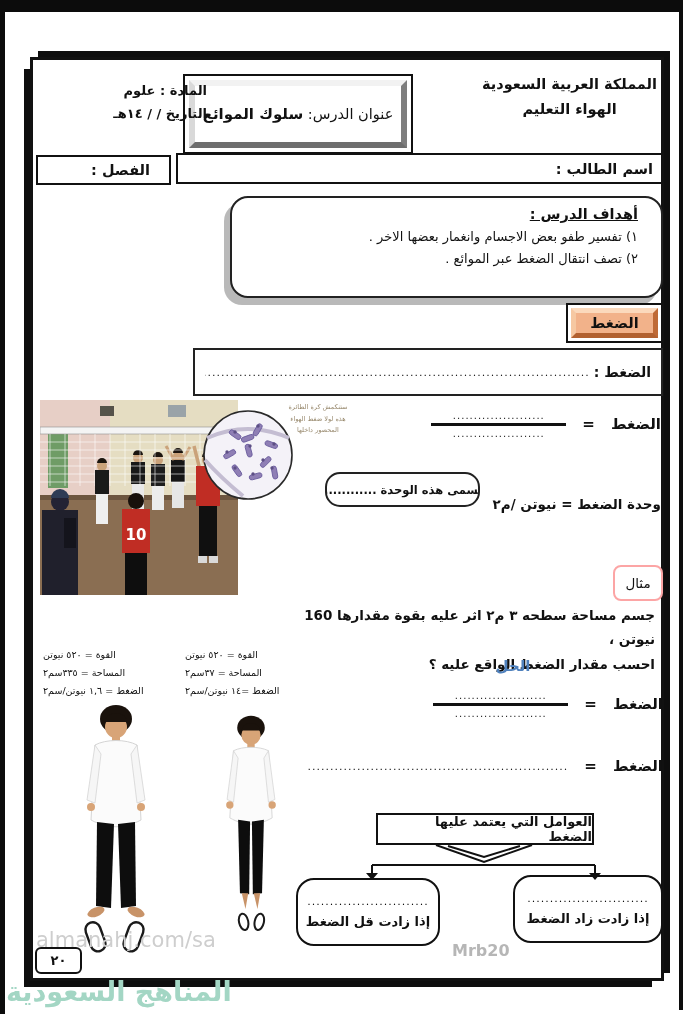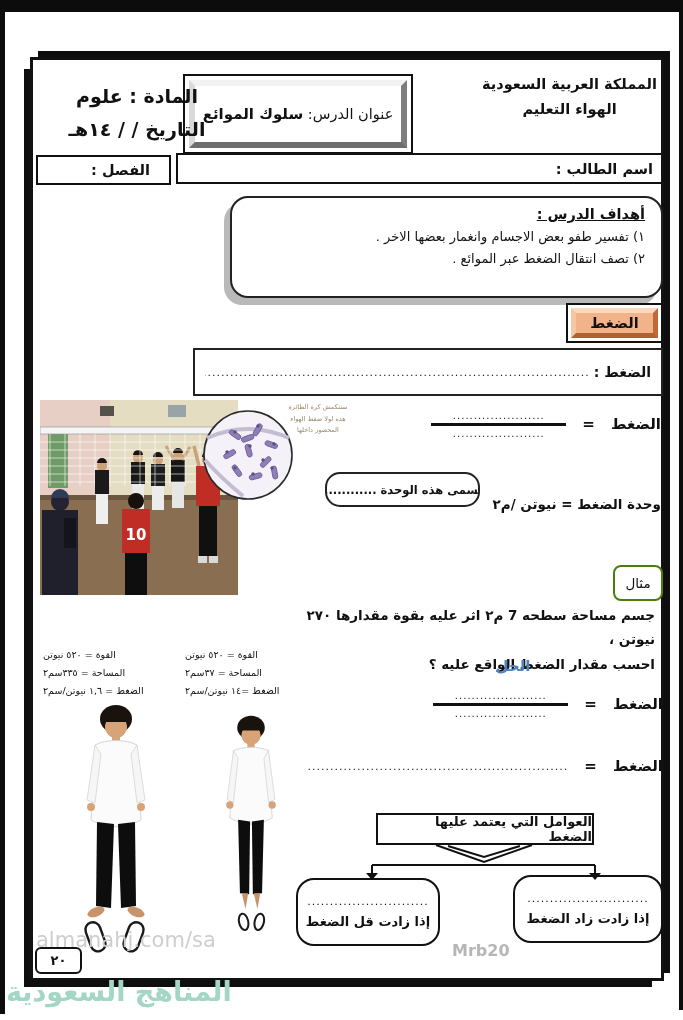--- a/index.html
+++ b/index.html
@@ -16,25 +16,25 @@
   .sheet{
     left:30px;top:57px;width:628px;height:918px;background:#fff;
     border:3px solid #111;
     box-shadow:7px -7px 0 -1px #0e0e0e, -9px 9px 0 -3px #0e0e0e;
   }
   
   .hdr-right{right:4px;top:12px;width:175px;text-align:center;font-size:14.5px;font-weight:600;line-height:1.75;}
   .title-box{left:150px;top:14px;width:230px;height:80px;border:2px solid #111;background:#fff;padding:4px;box-sizing:border-box;}
   .title-bevel{width:100%;height:100%;box-sizing:border-box;border:6px solid;border-color:#f2f2f2 #7e7e7e #6e6e6e #d9d9d9;background:#fff;display:flex;align-items:center;justify-content:center;text-align:center;font-size:14.5px;padding:2px;}
   .title-bevel b{font-size:15px;}
-  .hdr-left{left:34px;top:20px;width:140px;text-align:center;font-size:19px;font-weight:600;line-height:1.75;}
+  .hdr-left{left:34px;top:20px;width:140px;text-align:right;font-size:13px;font-weight:600;line-height:1.75;}
   .name-box{left:143px;top:93px;width:487px;height:31px;border:2px solid #111;box-sizing:border-box;display:flex;align-items:center;padding:0 8px;font-weight:bold;font-size:14.5px;}
   .class-box{left:3px;top:95px;width:135px;height:30px;border:2px solid #111;box-sizing:border-box;display:flex;align-items:center;padding:0 19px;font-weight:bold;font-size:14.5px;}
   
-  .objectives{left:197px;top:136px;width:433px;height:102px;border:2px solid #222;border-radius:18px;background:#fff;box-shadow:-6px 7px 0 #b9b9b9;box-sizing:border-box;padding:8px 16px;}
+  .objectives{left:197px;top:136px;width:433px;height:102px;border:2px solid #222;border-radius:18px;background:#fff;box-shadow:-6px 7px 0 #b9b9b9;box-sizing:border-box;padding:8px 23px;}
   .objectives .obj-title{font-weight:bold;font-size:14.5px;text-decoration:underline;}
   .objectives .obj-item{font-size:13px;margin-top:7px;}
   
   .tab-pressure{left:533px;top:243px;width:97px;height:40px;border:2px solid #111;box-sizing:border-box;padding:3px;background:#fff;}
   .tab-pressure .bevel{width:100%;height:100%;box-sizing:border-box;border:5px solid;border-color:#fbd9bc #bf6a36 #b26130 #f6c8a2;background:#f2b28a;display:flex;align-items:center;justify-content:center;font-weight:bold;font-size:14.5px;}
   
   .def-box{left:160px;top:288px;width:470px;height:48px;border:2px solid #222;box-sizing:border-box;display:flex;align-items:center;padding:0 10px;overflow:hidden;}
   .def-box .lbl{font-weight:bold;font-size:14px;white-space:nowrap;margin-left:4px;}
   .dots{font-size:11px;letter-spacing:1px;color:#222;white-space:nowrap;overflow:hidden;}
   
@@ -42,21 +42,21 @@
   .equation .eq-lbl{font-weight:bold;font-size:15px;}
   .equation .eq-eq{font-weight:bold;font-size:15px;}
   .frac{display:flex;flex-direction:column;align-items:center;}
   .frac .bar{width:135px;height:2.5px;background:#111;margin:2px 0;}
   .frac .dots{font-size:10px;}
   .eq1{left:350px;top:350px;width:278px;}
   
   .unit-text{left:440px;top:436px;width:188px;font-weight:bold;font-size:13.5px;text-align:right;}
   .unit-box{left:292px;top:412px;width:155px;height:35px;border:2px solid #222;border-radius:15px;box-sizing:border-box;display:flex;align-items:center;justify-content:center;font-weight:bold;font-size:11.5px;white-space:nowrap;overflow:hidden;padding:0 6px;}
   
-  .tab-example{left:580px;top:505px;width:50px;height:36px;border:2px solid #4d7c0f;border-radius:8px;box-sizing:border-box;display:flex;align-items:center;justify-content:center;font-size:13.5px;}
+  .tab-example{left:580px;top:505px;width:50px;height:36px;border:2px solid #fca5a5;border-radius:8px;box-sizing:border-box;display:flex;align-items:center;justify-content:center;font-size:13.5px;}
   .example-text{right:6px;top:543px;width:378px;text-align:right;font-weight:bold;font-size:13.5px;line-height:1.8;}
   .solution-lbl{left:450px;top:597px;width:60px;text-align:center;font-weight:bold;font-size:15px;}
   .eq2{left:378px;top:630px;width:252px;}
   .eq3{left:270px;top:697px;width:360px;}
   .eq3 .long-dots{font-size:11px;letter-spacing:1px;white-space:nowrap;overflow:hidden;width:260px;}
   
   .fig-label{width:132px;text-align:left;font-size:9.5px;line-height:1.9;font-weight:500;}
   .fig-label-left{left:10px;top:586px;}
   .fig-label-right{left:152px;top:586px;}
   .boy-left{left:33px;top:642px;}
@@ -233,21 +233,21 @@
       <span class="bar"></span>
       <span class="dots">......................</span>
     </span>
   </div>
 
   <div class="abs unit-text">وحدة الضغط = نيوتن /م٢</div>
   <div class="abs unit-box">وتسمى هذه الوحدة  ..............</div>
 
   <div class="abs tab-example">مثال</div>
   <div class="abs example-text">
-    <div>جسم مساحة سطحه  7 م٢  اثر عليه بقوة مقدارها  ٢٧٠ نيوتن ،</div>
+    <div>جسم مساحة سطحه  ٣ م٢  اثر عليه بقوة مقدارها  160 نيوتن ،</div>
     <div>احسب مقدار الضغط الواقع عليه ؟</div>
   </div>
   <div class="abs solution-lbl" style="color:#4f81bd;">الحل</div>
 
   <div class="abs equation eq2">
     <span class="eq-lbl">الضغط</span>
     <span class="eq-eq">=</span>
     <span class="frac">
       <span class="dots">......................</span>
       <span class="bar"></span>

